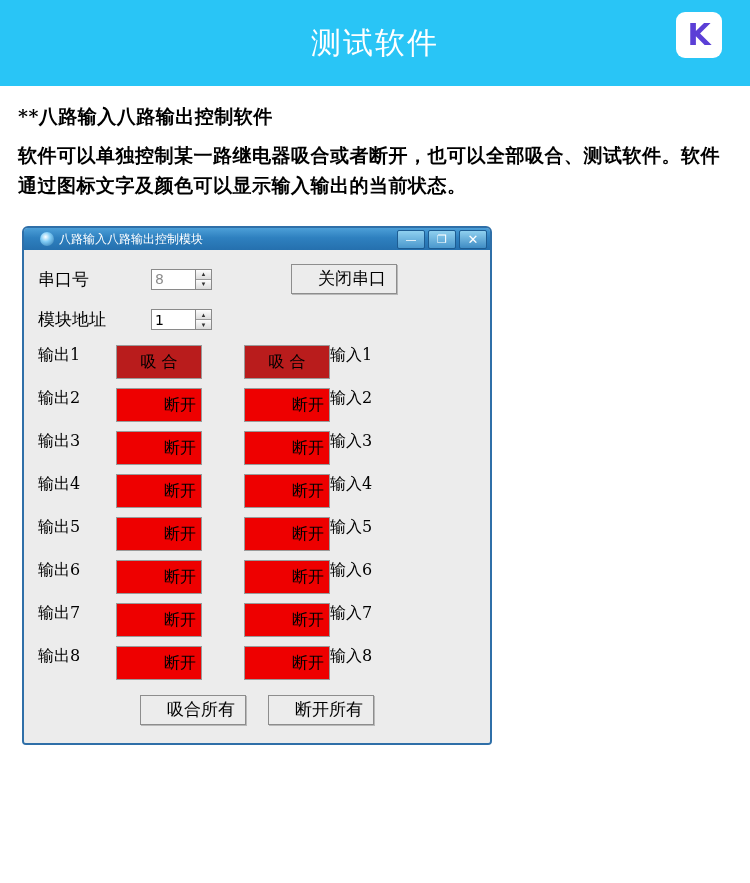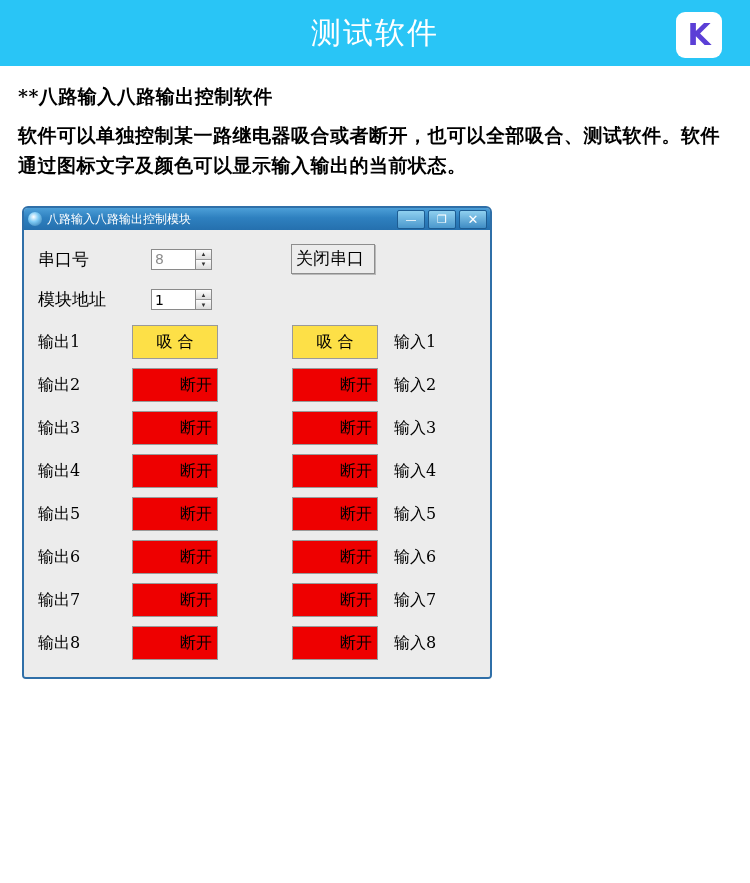--- a/index.html
+++ b/index.html
@@ -10,21 +10,21 @@
   body {
     width: 750px;
     height: 883px;
     font-family: "Liberation Sans", sans-serif;
     position: relative;
     overflow: hidden;
   }
 
   
   .banner {
-    height: 66px;
+    height: 86px;
     background: #29c5f6;
     display: flex;
     align-items: center;
     justify-content: center;
     position: relative;
   }
   .banner-title {
     color: #ffffff;
     font-size: 30px;
     font-family: "DejaVu Serif", serif;
@@ -74,21 +74,21 @@
     border-radius: 6px 6px 4px 4px;
     background: #e9e9e2;
     box-shadow: 0 0 0 1px #9fc3e0 inset;
     overflow: hidden;
   }
   .titlebar {
     height: 22px;
     background: linear-gradient(to bottom, #4c9fd8 0%, #2e80bf 45%, #2570ae 100%);
     display: flex;
     align-items: center;
-    padding: 0 4px;
+    padding: 0 16px;
     position: relative;
   }
   .titlebar-icon {
     width: 14px;
     height: 14px;
     border-radius: 50%;
     background: radial-gradient(circle at 40% 35%, #ffffff 0%, #7ecbf5 40%, #2b6fa5 100%);
     margin-right: 5px;
     flex: 0 0 auto;
   }
@@ -175,58 +175,57 @@
     justify-content: center;
     font-size: 6px;
     line-height: 1;
     color: #333;
   }
   .spin-btns div:first-child { border-bottom: 1px solid #9a9a9a; }
 
   .btn-plain {
     font-family: "DejaVu Serif", serif;
     font-size: 17px;
-    padding: 2px 10px 3px 4px;
+    padding: 2px 10px 3px 26px;
     background: #ececec;
     border: 1px solid #8d8d8d;
     box-shadow: 1px 1px 0 #b9b9b9;
     color: #000;
     cursor: pointer;
   }
   .close-port-holder {
     margin-left: 58px;
   }
 
   
   .channels { margin-top: 6px; }
   .chan-row {
     display: flex;
-    align-items: center;
+    align-items: flex-start;
     margin-bottom: 9px;
-    gap: 16px;
   }
   .chan-label {
     font-size: 16px;
     font-family: "DejaVu Serif", serif;
     width: 78px;
     color: #000;
   }
   .state-box {
     width: 86px;
     height: 34px;
     display: flex;
     align-items: center;
     justify-content: center;
     font-family: "DejaVu Serif", serif;
     font-size: 16px;
     color: #000;
     border: 1px solid #9a9a9a;
     box-sizing: border-box;
   }
-  .state-box.on  { background: #fde047; }
+  .state-box.on  { background: #b91c1c; }
   .state-box.off { background: #ee0000; padding-left: 42px; }
   .gap { width: 42px; }
   .chan-label-right {
     font-size: 16px;
     font-family: "DejaVu Serif", serif;
     color: #000;
   }
 
   .bottom-buttons {
     display: flex;
@@ -351,16 +350,20 @@
         <div class="chan-row">
           <div class="chan-label">输出8</div>
           <div class="state-box off">断开</div>
           <div class="gap"></div>
           <div class="state-box off">断开</div>
           <div class="chan-label-right">输入8</div>
         </div>
 
       </div>
 
+      <div class="bottom-buttons">
+        <button class="btn-plain">吸合所有</button>
+        <button class="btn-plain">断开所有</button>
+      </div>
 
     </div>
   </div>
 </div>
 
 </body></html>

